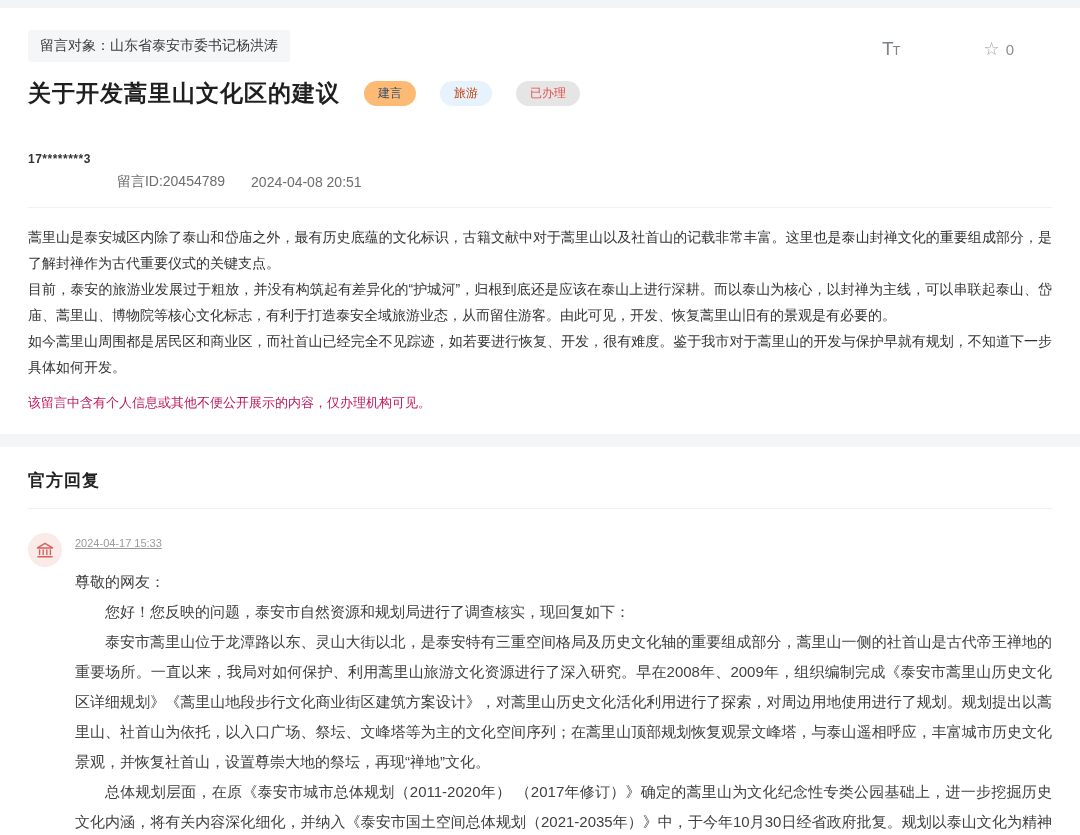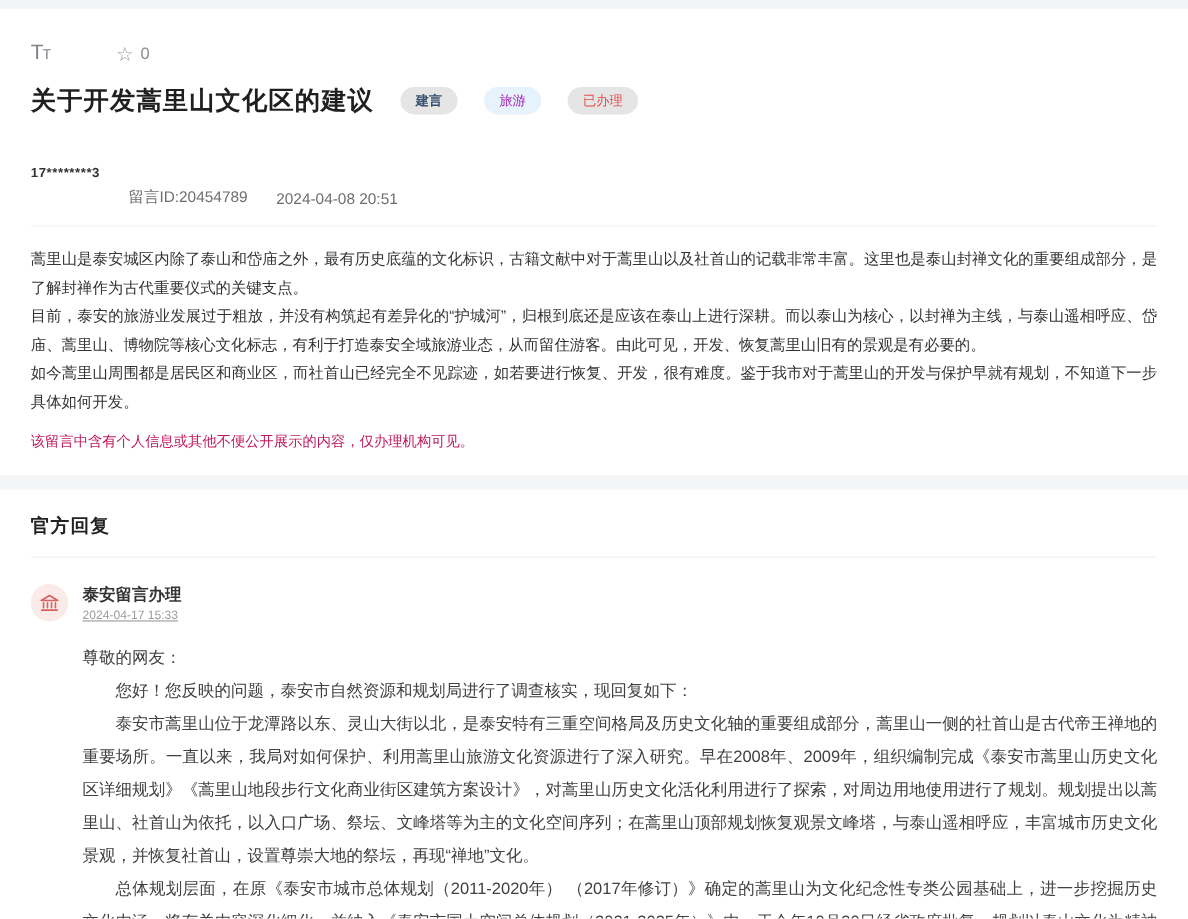--- a/index.html
+++ b/index.html
@@ -4,31 +4,31 @@
 <style>
   * { margin: 0; padding: 0; box-sizing: border-box; }
   html, body { width: 1080px; height: 835px; background: #fff; overflow: hidden;
     font-family: "Liberation Sans", "DejaVu Sans", sans-serif; }
   .top-strip { height: 8px; width: 100%; background: #f3f4f6; }
   .container { padding: 0 28px; position: relative; }
 
   .header-row { display: flex; justify-content: space-between; align-items: flex-start; margin-top: 22px; }
   .recipient-badge { display: inline-block; background: #f5f6f7; color: #3a3a3a;
     font-size: 14px; padding: 7px 12px; border-radius: 3px; }
-  .toolbar { display: flex; align-items: center; gap: 60px; margin-top: 8px; margin-right: 38px; color: #8a8f96; }
+  .toolbar { display: flex; align-items: center; gap: 84px; margin-top: 8px; margin-right: 38px; color: #8a8f96; }
   .font-size-icon { font-size: 19px; letter-spacing: -1px; color: #7e848b; cursor: pointer; }
   .font-size-icon .small-t { font-size: 13px; }
   .star-wrap { display: flex; align-items: center; gap: 6px; cursor: pointer; font-size: 15px; }
   .star-glyph { font-size: 18px; color: #9aa0a6; }
 
   .title-row { display: flex; align-items: center; margin-top: 16px; gap: 24px; }
   .page-title { font-size: 23px; font-weight: bold; color: #1f1f1f; letter-spacing: 1px; }
   .tag { font-size: 12px; padding: 4px 14px; border-radius: 14px; white-space: nowrap; }
-  .tag-category { background: #e5e5e5; color: #37506e; font-weight: bold; }
-  .tag-topic { background: #e6f2fc; color: #a21caf; }
+  .tag-category { background: #fdba74; color: #37506e; }
+  .tag-topic { background: #e6f2fc; color: #c2410c; }
   .tag-status { background: #e5e5e5; color: #e34d4a; }
 
   .meta-row { display: flex; align-items: center; gap: 26px; margin-top: 18px;
     padding-bottom: 16px; border-bottom: 1px solid #f2f2f2; }
   .meta-user { font-size: 12px; font-weight: bold; color: #333; letter-spacing: .5px; }
   .meta-id, .meta-date { font-size: 14px; color: #6d6d6d; margin-top: 46px; }
 
   .message-body { margin-top: 16px; font-size: 14px; color: #333; line-height: 26px; text-align: justify; }
   .message-body p { margin: 0; }
   .privacy-note { margin-top: 14px; font-size: 13px; color: #be185d; }
@@ -49,20 +49,21 @@
   .reply-body p.indent { text-indent: 2em; }
 </style>
 </head>
 <body>
 
 <div class="top-strip"></div>
 
 <div class="container">
 
   <div class="header-row">
+    <span class="recipient-badge">留言对象：山东省泰安市委书记杨洪涛</span>
     <div class="toolbar">
       <span class="font-size-icon"><span>T</span><span class="small-t">T</span></span>
       <span class="star-wrap">
         <span class="star-glyph">☆</span>
         <span>0</span>
       </span>
     </div>
   </div>
 
   <div class="title-row">
@@ -73,21 +74,21 @@
   </div>
 
   <div class="meta-row">
     <span class="meta-user">17********3</span>
     <span class="meta-id">留言ID:20454789</span>
     <span class="meta-date">2024-04-08 20:51</span>
   </div>
 
   <div class="message-body">
     <p>蒿里山是泰安城区内除了泰山和岱庙之外，最有历史底蕴的文化标识，古籍文献中对于蒿里山以及社首山的记载非常丰富。这里也是泰山封禅文化的重要组成部分，是了解封禅作为古代重要仪式的关键支点。</p>
-    <p>目前，泰安的旅游业发展过于粗放，并没有构筑起有差异化的“护城河”，归根到底还是应该在泰山上进行深耕。而以泰山为核心，以封禅为主线，与泰山遥相呼应、岱庙、蒿里山、博物院等核心文化标志，有利于打造泰安全域旅游业态，从而留住游客。由此可见，开发、恢复蒿里山旧有的景观是有必要的。</p>
+    <p>目前，泰安的旅游业发展过于粗放，并没有构筑起有差异化的“护城河”，归根到底还是应该在泰山上进行深耕。而以泰山为核心，以封禅为主线，可以串联起泰山、岱庙、蒿里山、博物院等核心文化标志，有利于打造泰安全域旅游业态，从而留住游客。由此可见，开发、恢复蒿里山旧有的景观是有必要的。</p>
     <p>如今蒿里山周围都是居民区和商业区，而社首山已经完全不见踪迹，如若要进行恢复、开发，很有难度。鉴于我市对于蒿里山的开发与保护早就有规划，不知道下一步具体如何开发。</p>
   </div>
 
   <div class="privacy-note">该留言中含有个人信息或其他不便公开展示的内容，仅办理机构可见。</div>
 </div>
 
 <div class="section-band"></div>
 
 <div class="container">
   <div class="reply-heading">官方回复</div>
@@ -100,21 +101,20 @@
           <path d="M3 9.5 L12 4 L21 9.5 Z"></path>
           <line x1="5.5" y1="12" x2="5.5" y2="17.5"></line>
           <line x1="9.8" y1="12" x2="9.8" y2="17.5"></line>
           <line x1="14.2" y1="12" x2="14.2" y2="17.5"></line>
           <line x1="18.5" y1="12" x2="18.5" y2="17.5"></line>
           <line x1="3.5" y1="20" x2="20.5" y2="20"></line>
         </g>
       </svg>
     </div>
     <div class="reply-main">
-      <div class="reply-author">泰安留言办理</div>
       <div class="reply-time">2024-04-17 15:33</div>
       <div class="reply-body">
         <p>尊敬的网友：</p>
         <p class="indent">您好！您反映的问题，泰安市自然资源和规划局进行了调查核实，现回复如下：</p>
         <p class="indent">泰安市蒿里山位于龙潭路以东、灵山大街以北，是泰安特有三重空间格局及历史文化轴的重要组成部分，蒿里山一侧的社首山是古代帝王禅地的重要场所。一直以来，我局对如何保护、利用蒿里山旅游文化资源进行了深入研究。早在2008年、2009年，组织编制完成《泰安市蒿里山历史文化区详细规划》《蒿里山地段步行文化商业街区建筑方案设计》，对蒿里山历史文化活化利用进行了探索，对周边用地使用进行了规划。规划提出以蒿里山、社首山为依托，以入口广场、祭坛、文峰塔等为主的文化空间序列；在蒿里山顶部规划恢复观景文峰塔，与泰山遥相呼应，丰富城市历史文化景观，并恢复社首山，设置尊崇大地的祭坛，再现“禅地”文化。</p>
         <p class="indent">总体规划层面，在原《泰安市城市总体规划（2011-2020年） （2017年修订）》确定的蒿里山为文化纪念性专类公园基础上，进一步挖掘历史文化内涵，将有关内容深化细化，并纳入《泰安市国土空间总体规划（2021-2035年）》中，于今年10月30日经省政府批复。规划以泰山文化为精神纽带，串联岱顶、历史城区、蒿里山、大汶口等重点文化空间，打造泰山文化轴，并重点保护“蒿里山-古城-泰山”轴线，展示“天、地、人三重空间”的历史文化氛围，营造“大地首府-人间闹市-天堂仙境”的文化意境，充分彰显了泰安历史文化特色。</p>
 
       </div>
     </div>
   </div>

